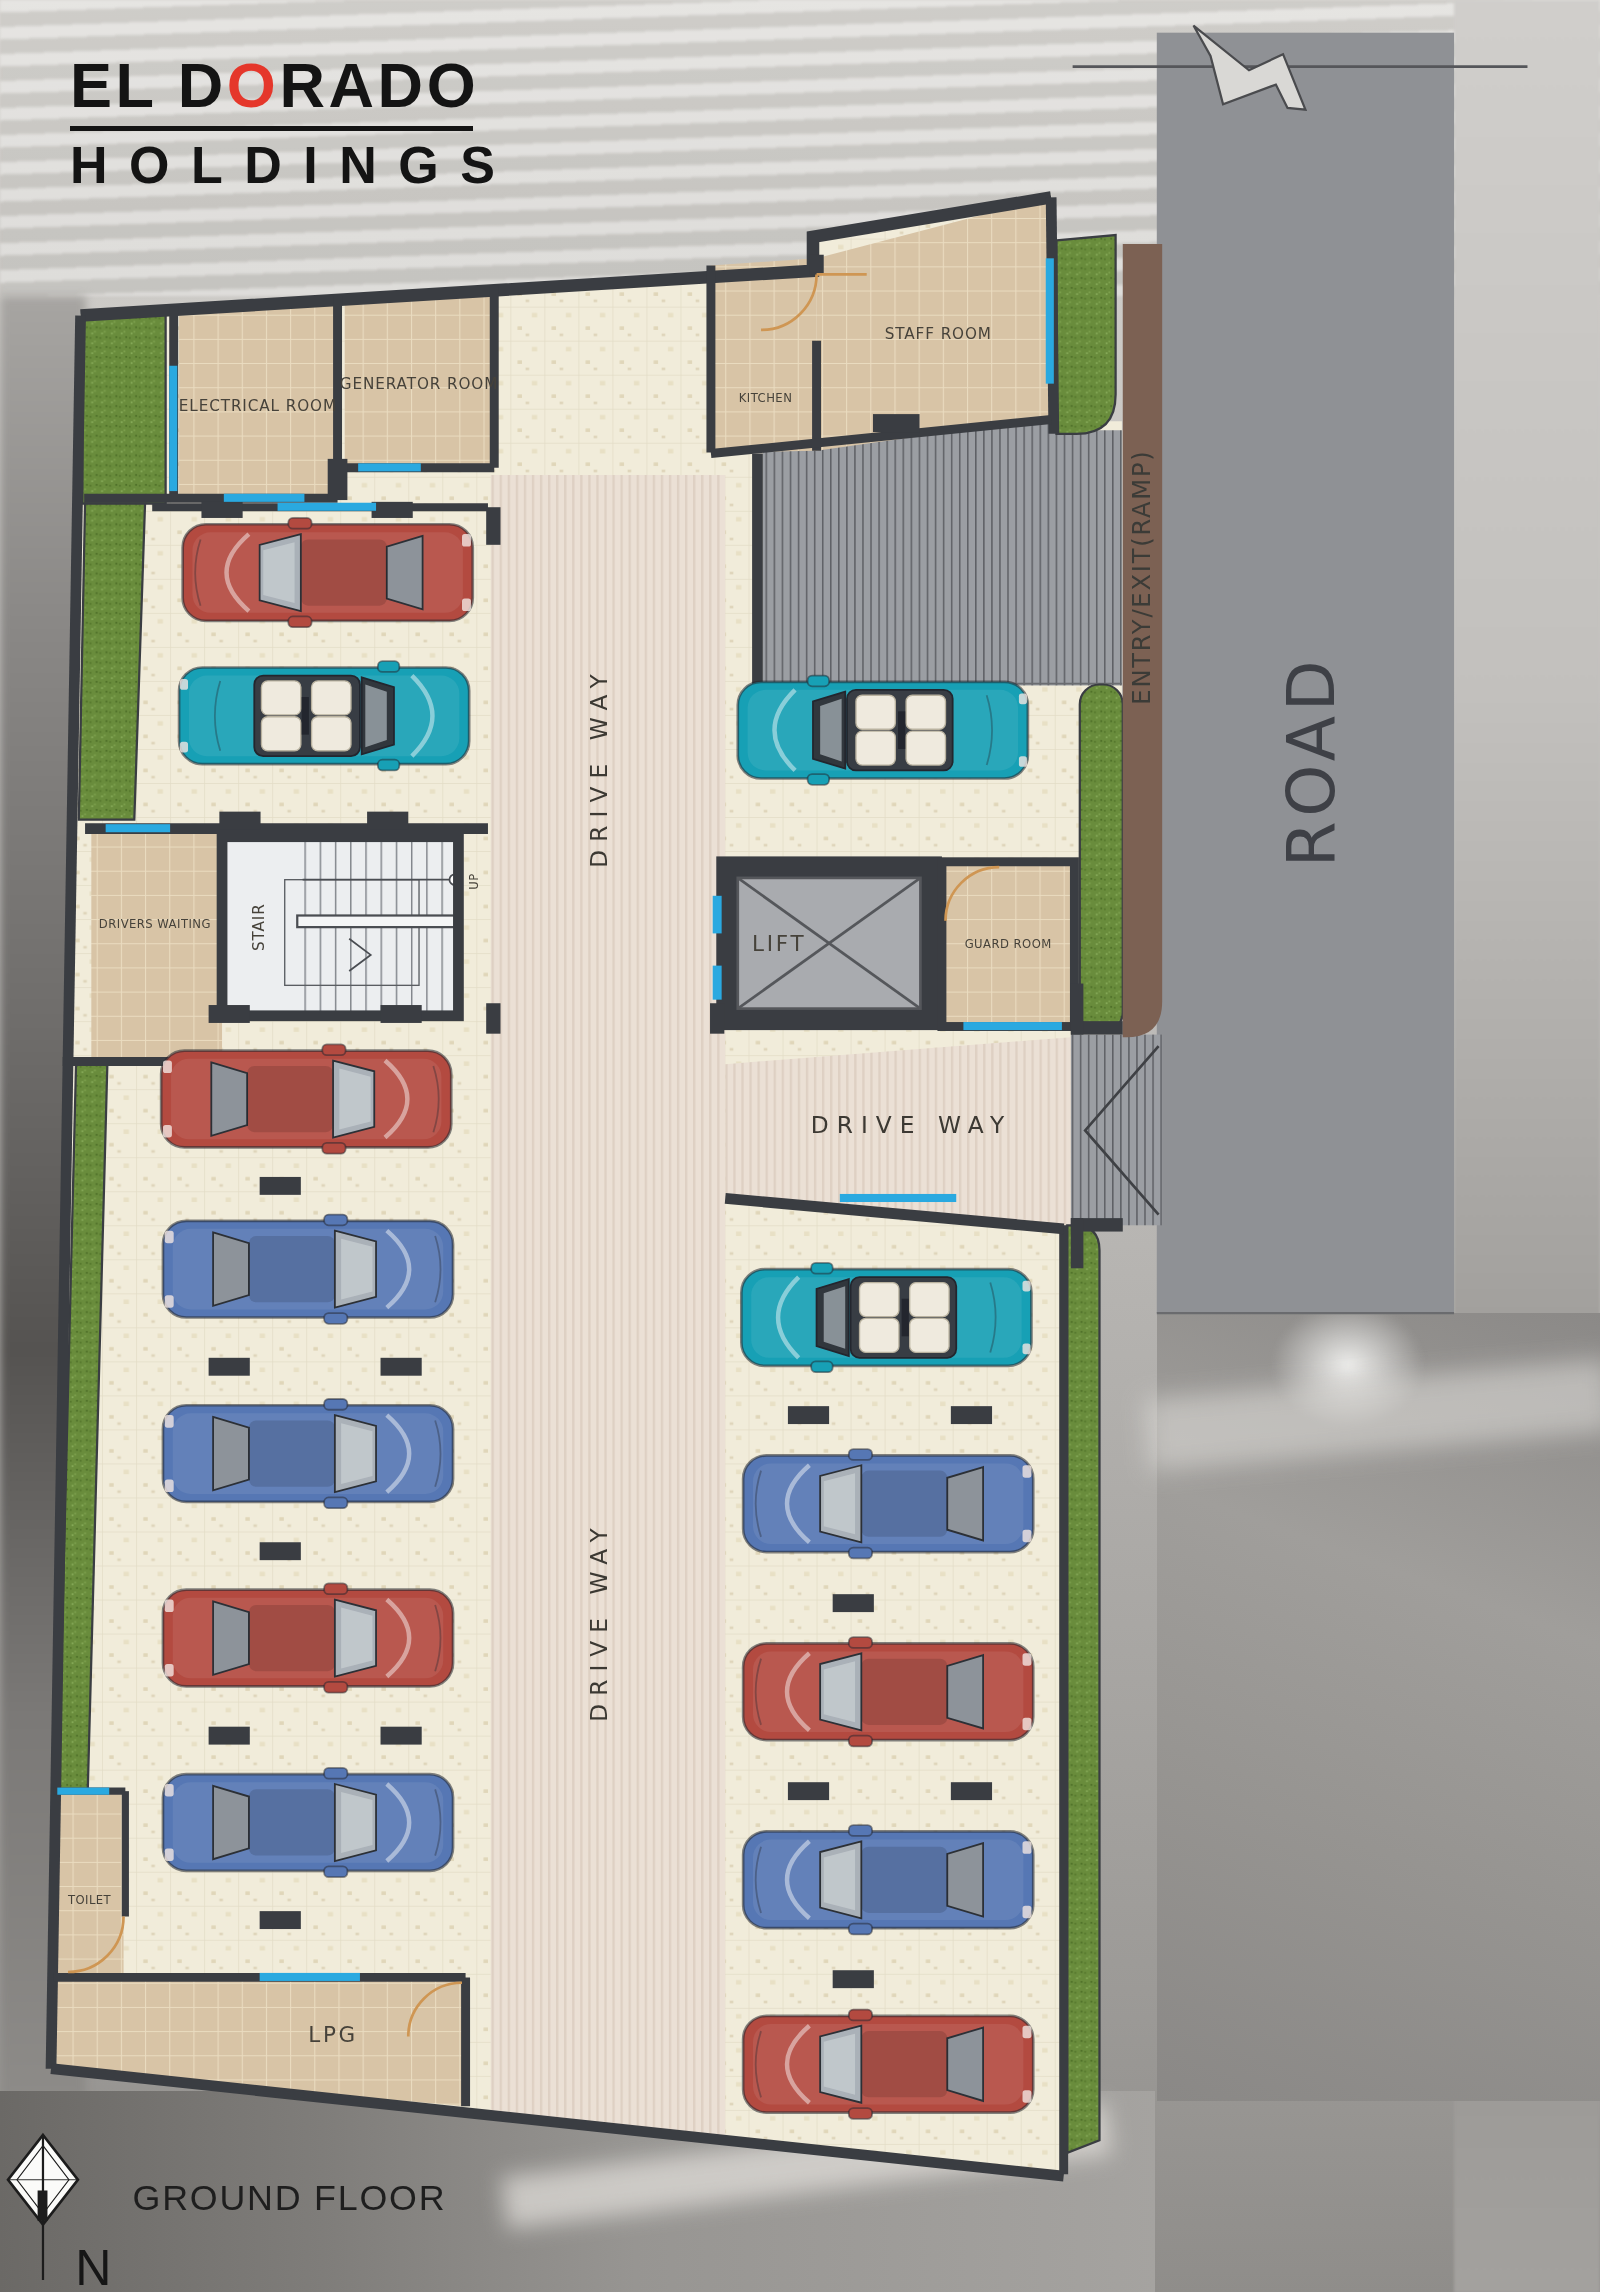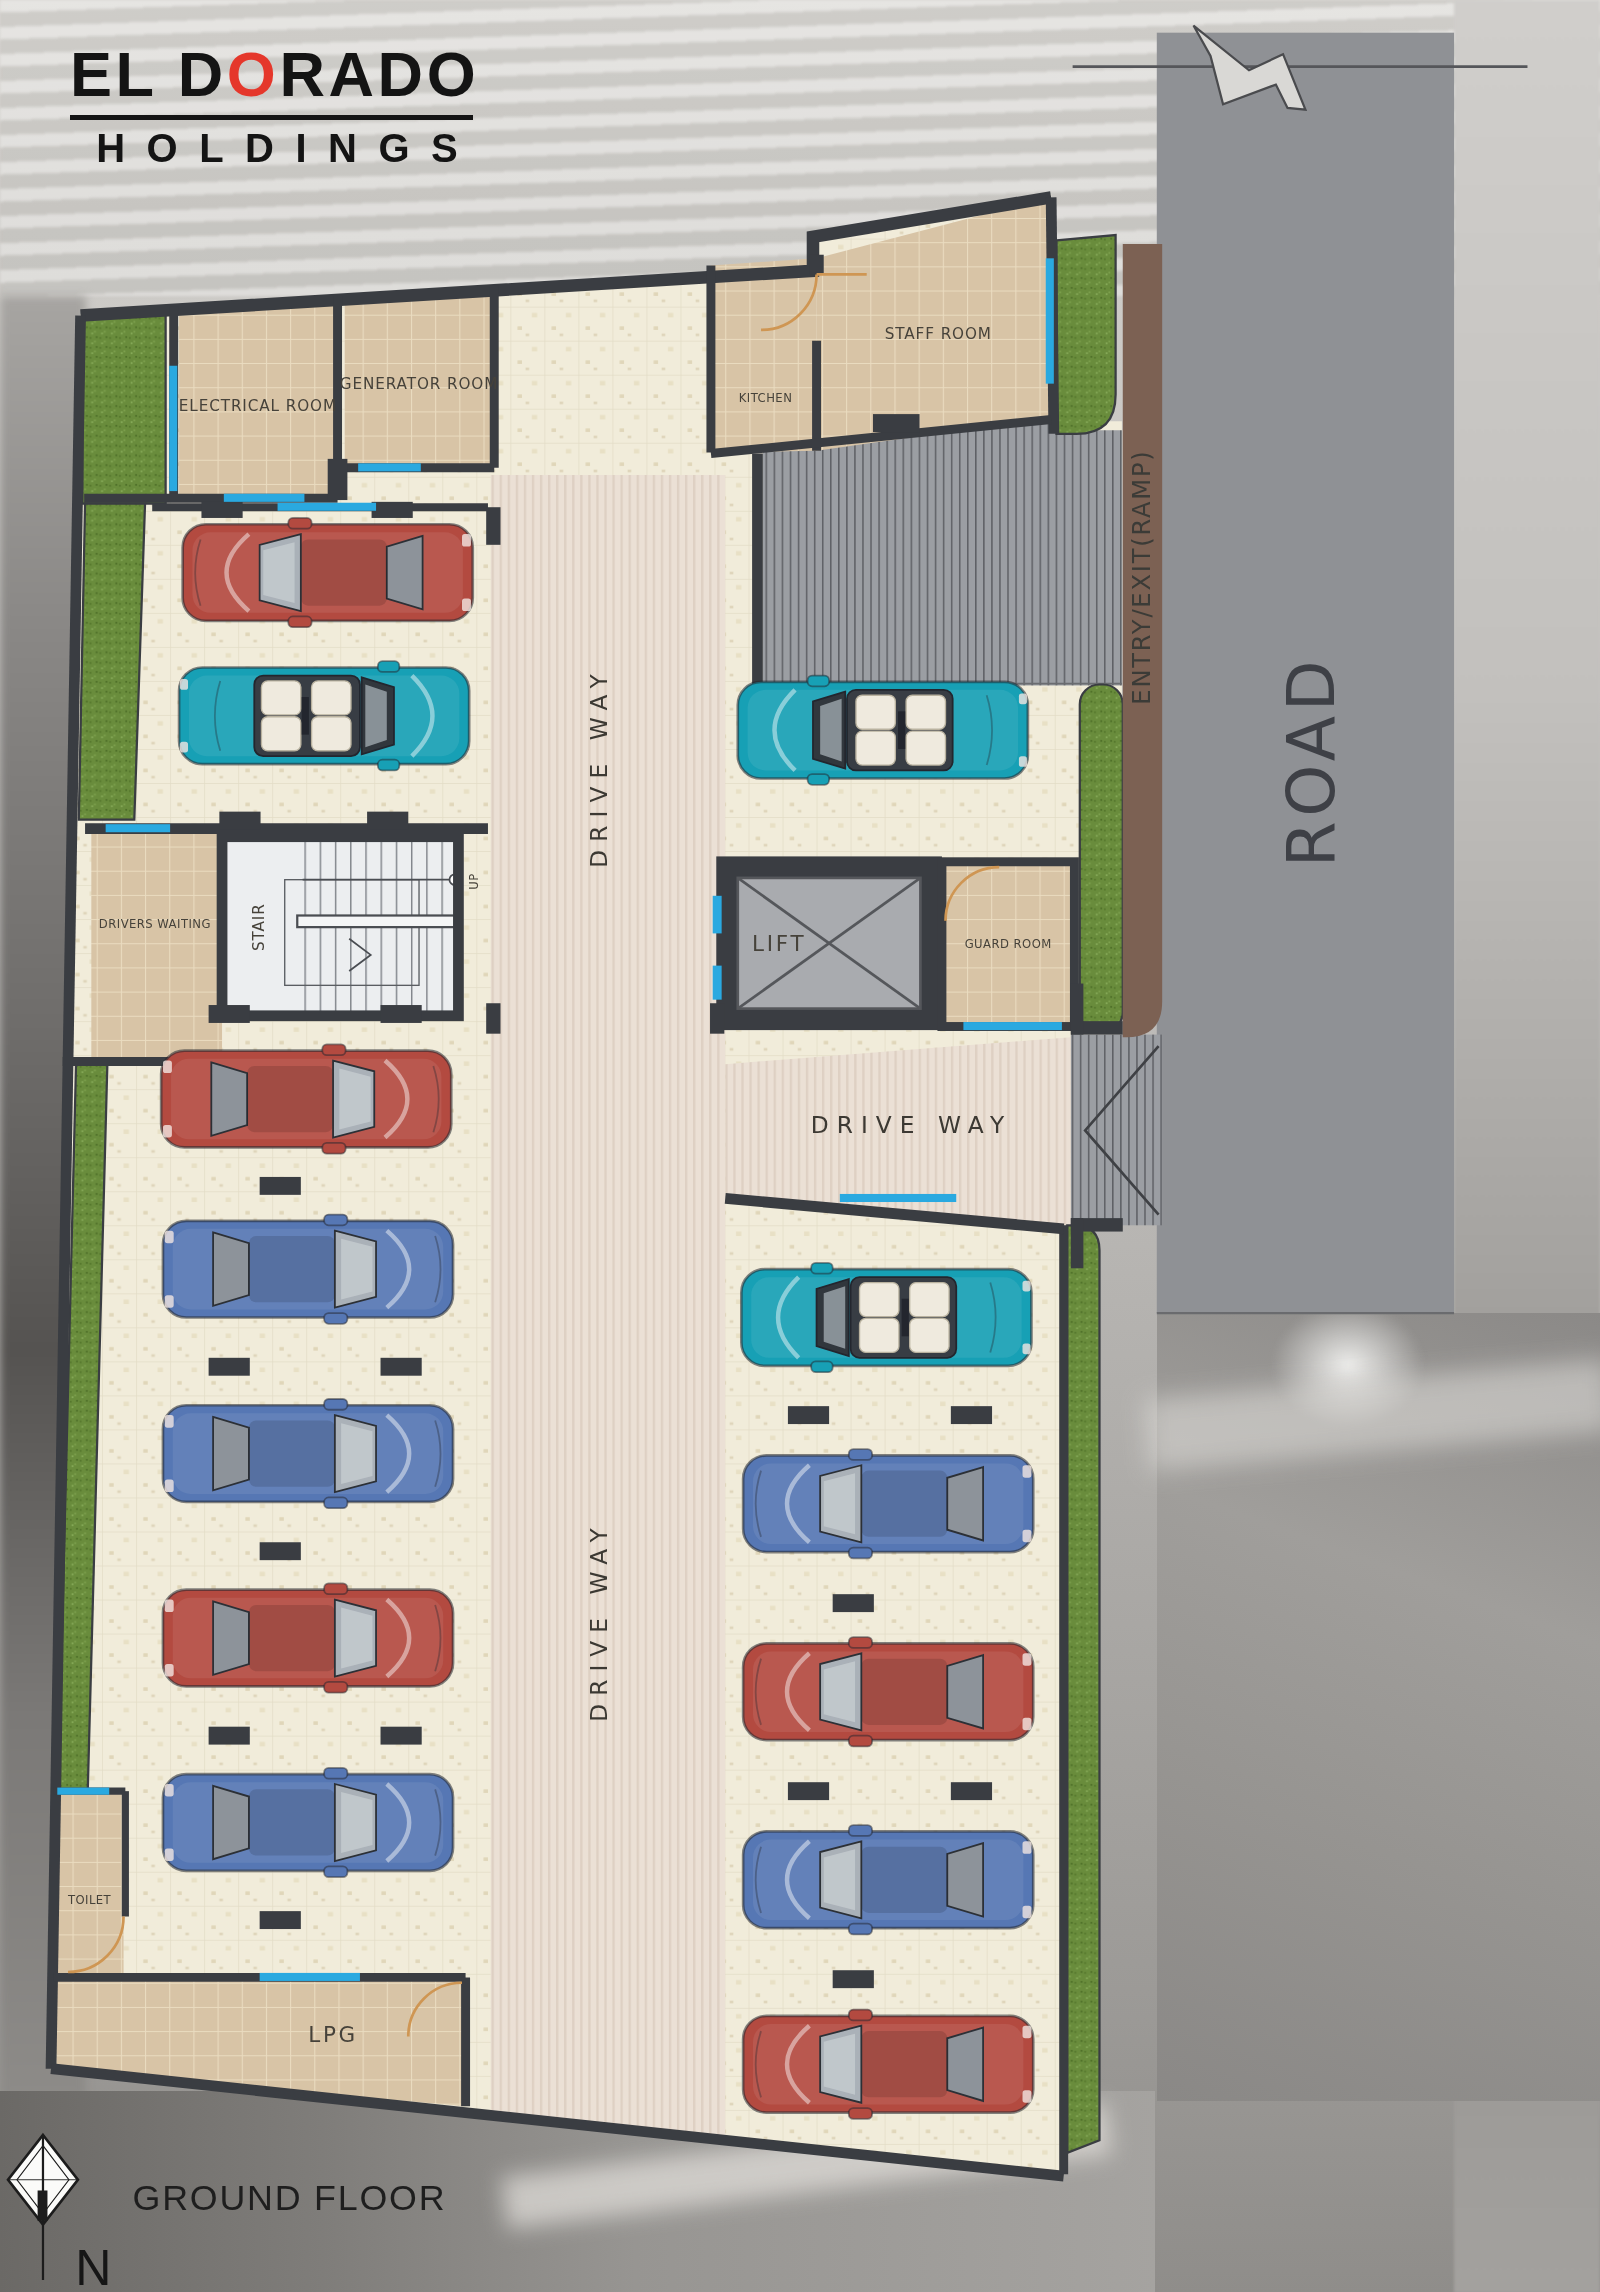--- a/index.html
+++ b/index.html
@@ -22,26 +22,26 @@
   .bg-right{left:1454px;top:0;width:146px;height:2293px;
     background:linear-gradient(180deg,#d0cecb 0%,#c2c0bd 30%,#a5a3a0 55%,#8e8c89 72%,#a3a19e 100%);
     filter:blur(1.8px);}
   .bg-roadbelow{left:1157px;top:1313px;width:443px;height:788px;
     background:linear-gradient(200deg,#8b8987 0%,#a09e9b 35%,#969491 65%,#8a8886 100%);}
   .bg-wheel{left:1272px;top:1303px;width:152px;height:125px;border-radius:50%;
     background:radial-gradient(closest-side,rgba(242,242,240,.95),rgba(242,242,240,0));filter:blur(3.6px);}
   .bg-lightband{left:1146px;top:1379px;width:466px;height:72px;background:rgba(224,222,218,.55);
     transform:rotate(-5deg);filter:blur(12.5px);}
 
-  .logo{position:absolute;left:70px;top:43px;color:#141414;text-align:right;}
+  .logo{position:absolute;left:70px;top:54px;color:#141414;}
   .logo-line1{font-family:"Liberation Sans",sans-serif;font-weight:bold;font-size:63px;
     letter-spacing:3.6px;line-height:1;white-space:nowrap;}
   .logo-o{color:#e5372b;}
   .logo-rule{width:403px;height:5.4px;background:#141414;margin:9px 0 8px;}
-  .logo-line2{font-family:"Liberation Sans",sans-serif;font-weight:bold;font-size:40px;
+  .logo-line2{font-family:"Liberation Sans",sans-serif;font-weight:bold;font-size:52px;
     letter-spacing:21.5px;line-height:1;white-space:nowrap;}
 
   svg text{font-family:"DejaVu Sans",sans-serif;fill:#46423a;}
   text.room{font-size:17px;letter-spacing:1px;}
   text.small{font-size:13px;letter-spacing:.5px;}
   text.dw{font-size:26px;letter-spacing:9px;fill:#3c3933;}
   text.ramp{font-size:27px;letter-spacing:2px;fill:#3b3b37;}
   text.road{font-size:74px;letter-spacing:5px;fill:#3e4046;}
   text.lift{font-size:24px;letter-spacing:3px;}
   text.title{font-family:"Liberation Sans",sans-serif;font-size:40px;letter-spacing:2px;fill:#1e1e1e;}

